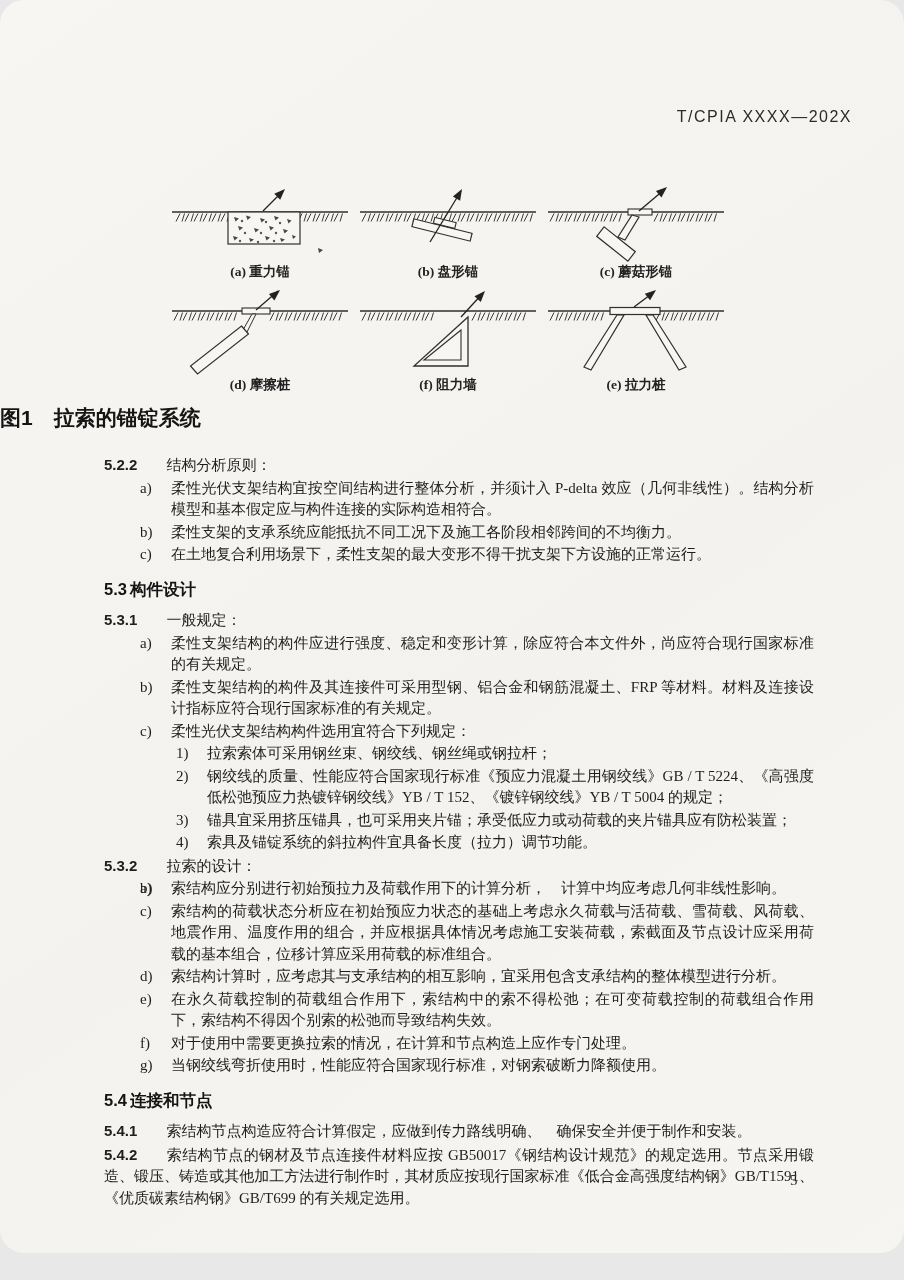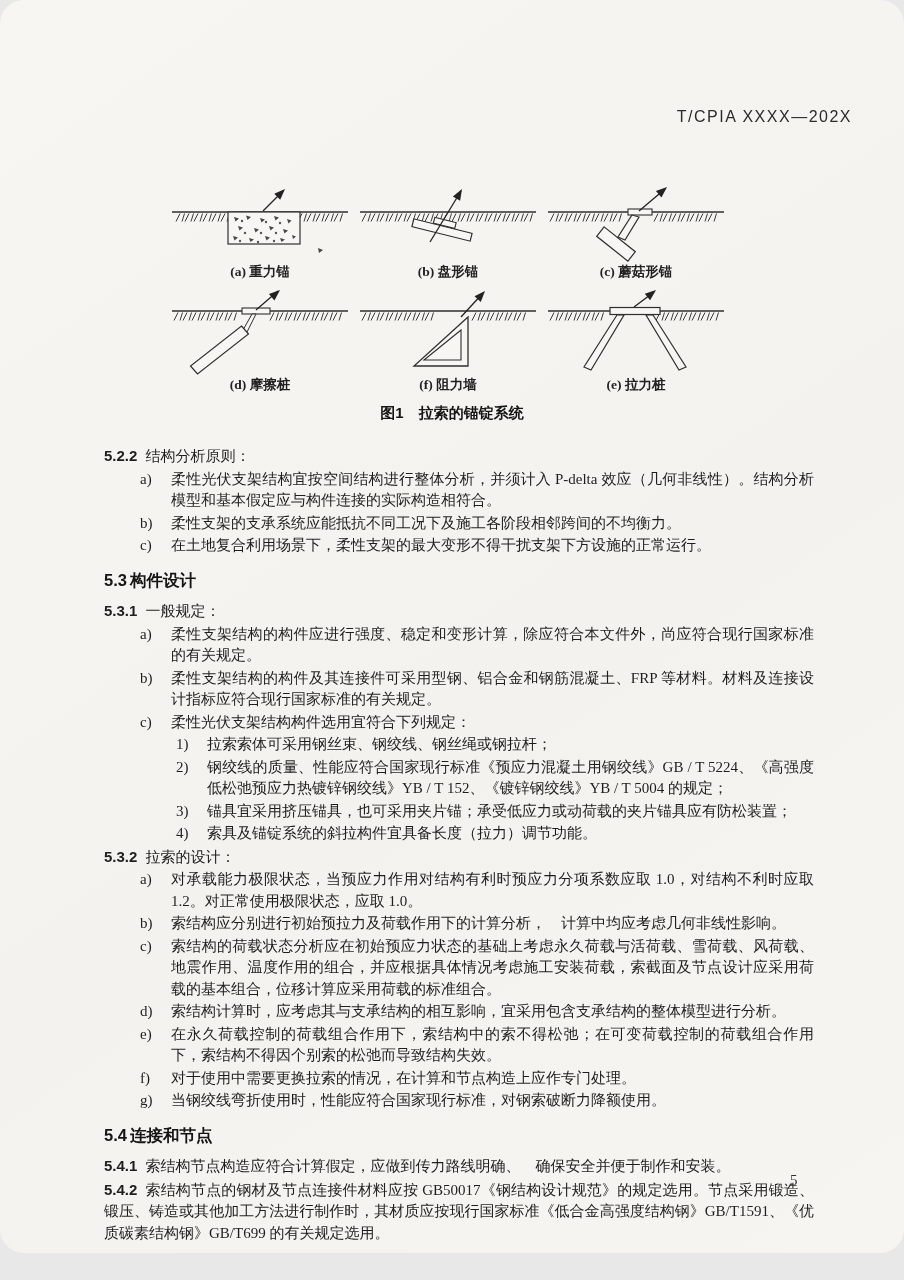--- a/index.html
+++ b/index.html
@@ -12,33 +12,33 @@
     position:absolute;top:108px;right:52px;
     font-family:"Liberation Sans","DejaVu Sans",sans-serif;
     font-size:16px;letter-spacing:1.5px;color:#2b2b2b;
   }
   .figure-area{padding-top:186px;}
   .fig-grid{display:grid;grid-template-columns:repeat(3,188px);margin-left:166px;row-gap:8px;}
   .fig-cell{text-align:center;}
   .fig-cell svg{display:block;margin:0 auto;}
   .fig-label{font-size:13.5px;font-weight:700;margin-top:1px;color:#222;}
   .fig-caption{
-    text-align:center;margin-top:10px;font-size:15px;font-weight:700;color:#151515;
+    margin-top:10px;font-size:21px;font-weight:700;color:#151515;
     font-family:"Liberation Sans","DejaVu Sans",sans-serif;
   }
   .doc-body{margin:22px 90px 0 104px;font-size:15px;line-height:21.5px;text-align:justify;}
   .blk{margin:1px 0;}
   .h{
     font-family:"Liberation Sans","DejaVu Sans",sans-serif;
     font-size:16.5px;font-weight:700;margin:13px 0 9px;text-align:left;color:#141414;
   }
   .h .num{margin-right:3px;}
   .clause .num{
     font-family:"Liberation Sans","DejaVu Sans",sans-serif;
-    font-weight:700;margin-right:8px;white-space:nowrap;
+    font-weight:700;margin-right:29px;white-space:nowrap;
   }
   .item{position:relative;padding-left:67px;}
   .item .marker{position:absolute;left:36px;top:0;}
   .sub{position:relative;padding-left:103px;}
   .sub .marker{position:absolute;left:72px;top:0;}
   .page-number{position:absolute;top:1172px;left:790px;font-size:15px;color:#333;}
 </style>
 </head>
 <body>
 
@@ -188,21 +188,21 @@
       <div class="blk h"><span class="num">5.3</span><span class="txt">构件设计</span></div>
       <div class="blk clause"><span class="num">5.3.1</span><span class="txt">一般规定：</span></div>
       <div class="blk item"><span class="marker">a)</span><span class="txt">柔性支架结构的构件应进行强度、稳定和变形计算，除应符合本文件外，尚应符合现行国家标准的有关规定。</span></div>
       <div class="blk item"><span class="marker">b)</span><span class="txt">柔性支架结构的构件及其连接件可采用型钢、铝合金和钢筋混凝土、FRP 等材料。材料及连接设计指标应符合现行国家标准的有关规定。</span></div>
       <div class="blk item"><span class="marker">c)</span><span class="txt">柔性光伏支架结构构件选用宜符合下列规定：</span></div>
       <div class="blk sub"><span class="marker">1)</span><span class="txt">拉索索体可采用钢丝束、钢绞线、钢丝绳或钢拉杆；</span></div>
       <div class="blk sub"><span class="marker">2)</span><span class="txt">钢绞线的质量、性能应符合国家现行标准《预应力混凝土用钢绞线》GB / T 5224、《高强度低松弛预应力热镀锌钢绞线》YB / T 152、《镀锌钢绞线》YB / T 5004 的规定；</span></div>
       <div class="blk sub"><span class="marker">3)</span><span class="txt">锚具宜采用挤压锚具，也可采用夹片锚；承受低应力或动荷载的夹片锚具应有防松装置；</span></div>
       <div class="blk sub"><span class="marker">4)</span><span class="txt">索具及锚锭系统的斜拉构件宜具备长度（拉力）调节功能。</span></div>
       <div class="blk clause"><span class="num">5.3.2</span><span class="txt">拉索的设计：</span></div>
-      <div class="blk item"><span class="marker">a)</span><span class="txt">对承载能力极限状态，当预应力作用对结构有利时预应力分项系数应取 1.0，对结构不利时应取 1.2。对正常使用极限状态，应取 1.0。</span></div>
+      <div class="blk item"><span class="marker">a)</span></div>
       <div class="blk item"><span class="marker">b)</span><span class="txt">索结构应分别进行初始预拉力及荷载作用下的计算分析，　计算中均应考虑几何非线性影响。</span></div>
       <div class="blk item"><span class="marker">c)</span><span class="txt">索结构的荷载状态分析应在初始预应力状态的基础上考虑永久荷载与活荷载、雪荷载、风荷载、地震作用、温度作用的组合，并应根据具体情况考虑施工安装荷载，索截面及节点设计应采用荷载的基本组合，位移计算应采用荷载的标准组合。</span></div>
       <div class="blk item"><span class="marker">d)</span><span class="txt">索结构计算时，应考虑其与支承结构的相互影响，宜采用包含支承结构的整体模型进行分析。</span></div>
       <div class="blk item"><span class="marker">e)</span><span class="txt">在永久荷载控制的荷载组合作用下，索结构中的索不得松弛；在可变荷载控制的荷载组合作用下，索结构不得因个别索的松弛而导致结构失效。</span></div>
       <div class="blk item"><span class="marker">f)</span><span class="txt">对于使用中需要更换拉索的情况，在计算和节点构造上应作专门处理。</span></div>
       <div class="blk item"><span class="marker">g)</span><span class="txt">当钢绞线弯折使用时，性能应符合国家现行标准，对钢索破断力降额使用。</span></div>
       <div class="blk h"><span class="num">5.4</span><span class="txt">连接和节点</span></div>
       <div class="blk clause"><span class="num">5.4.1</span><span class="txt">索结构节点构造应符合计算假定，应做到传力路线明确、　确保安全并便于制作和安装。</span></div>
       <div class="blk clause"><span class="num">5.4.2</span><span class="txt">索结构节点的钢材及节点连接件材料应按 GB50017《钢结构设计规范》的规定选用。节点采用锻造、锻压、铸造或其他加工方法进行制作时，其材质应按现行国家标准《低合金高强度结构钢》GB/T1591、《优质碳素结构钢》GB/T699 的有关规定选用。</span></div>
     </div>

